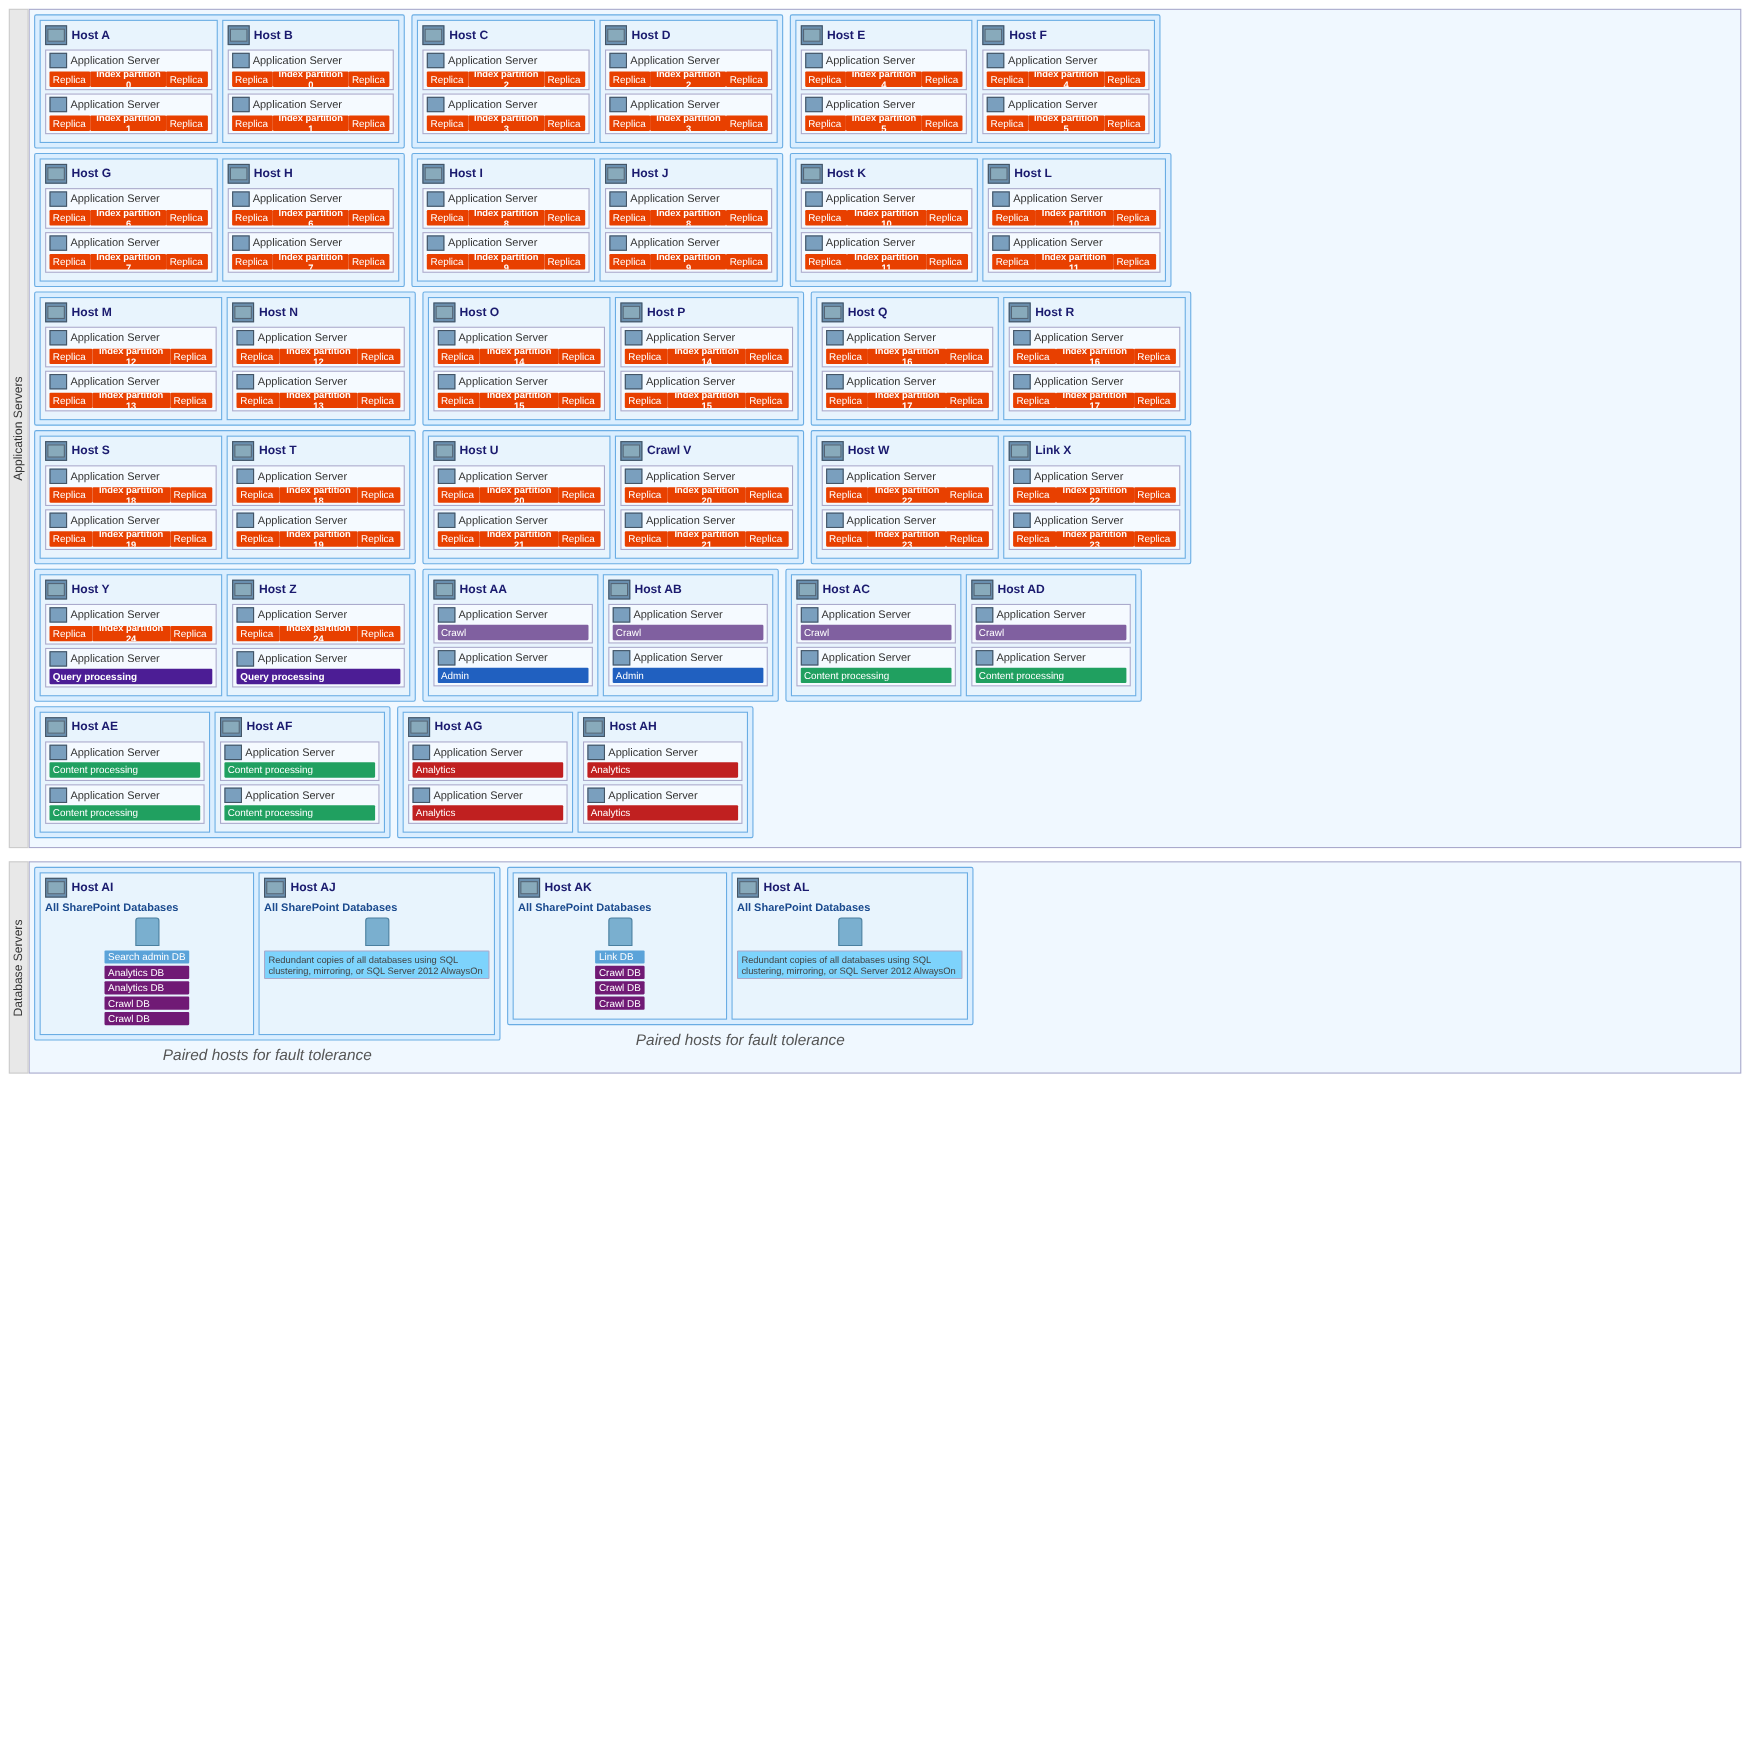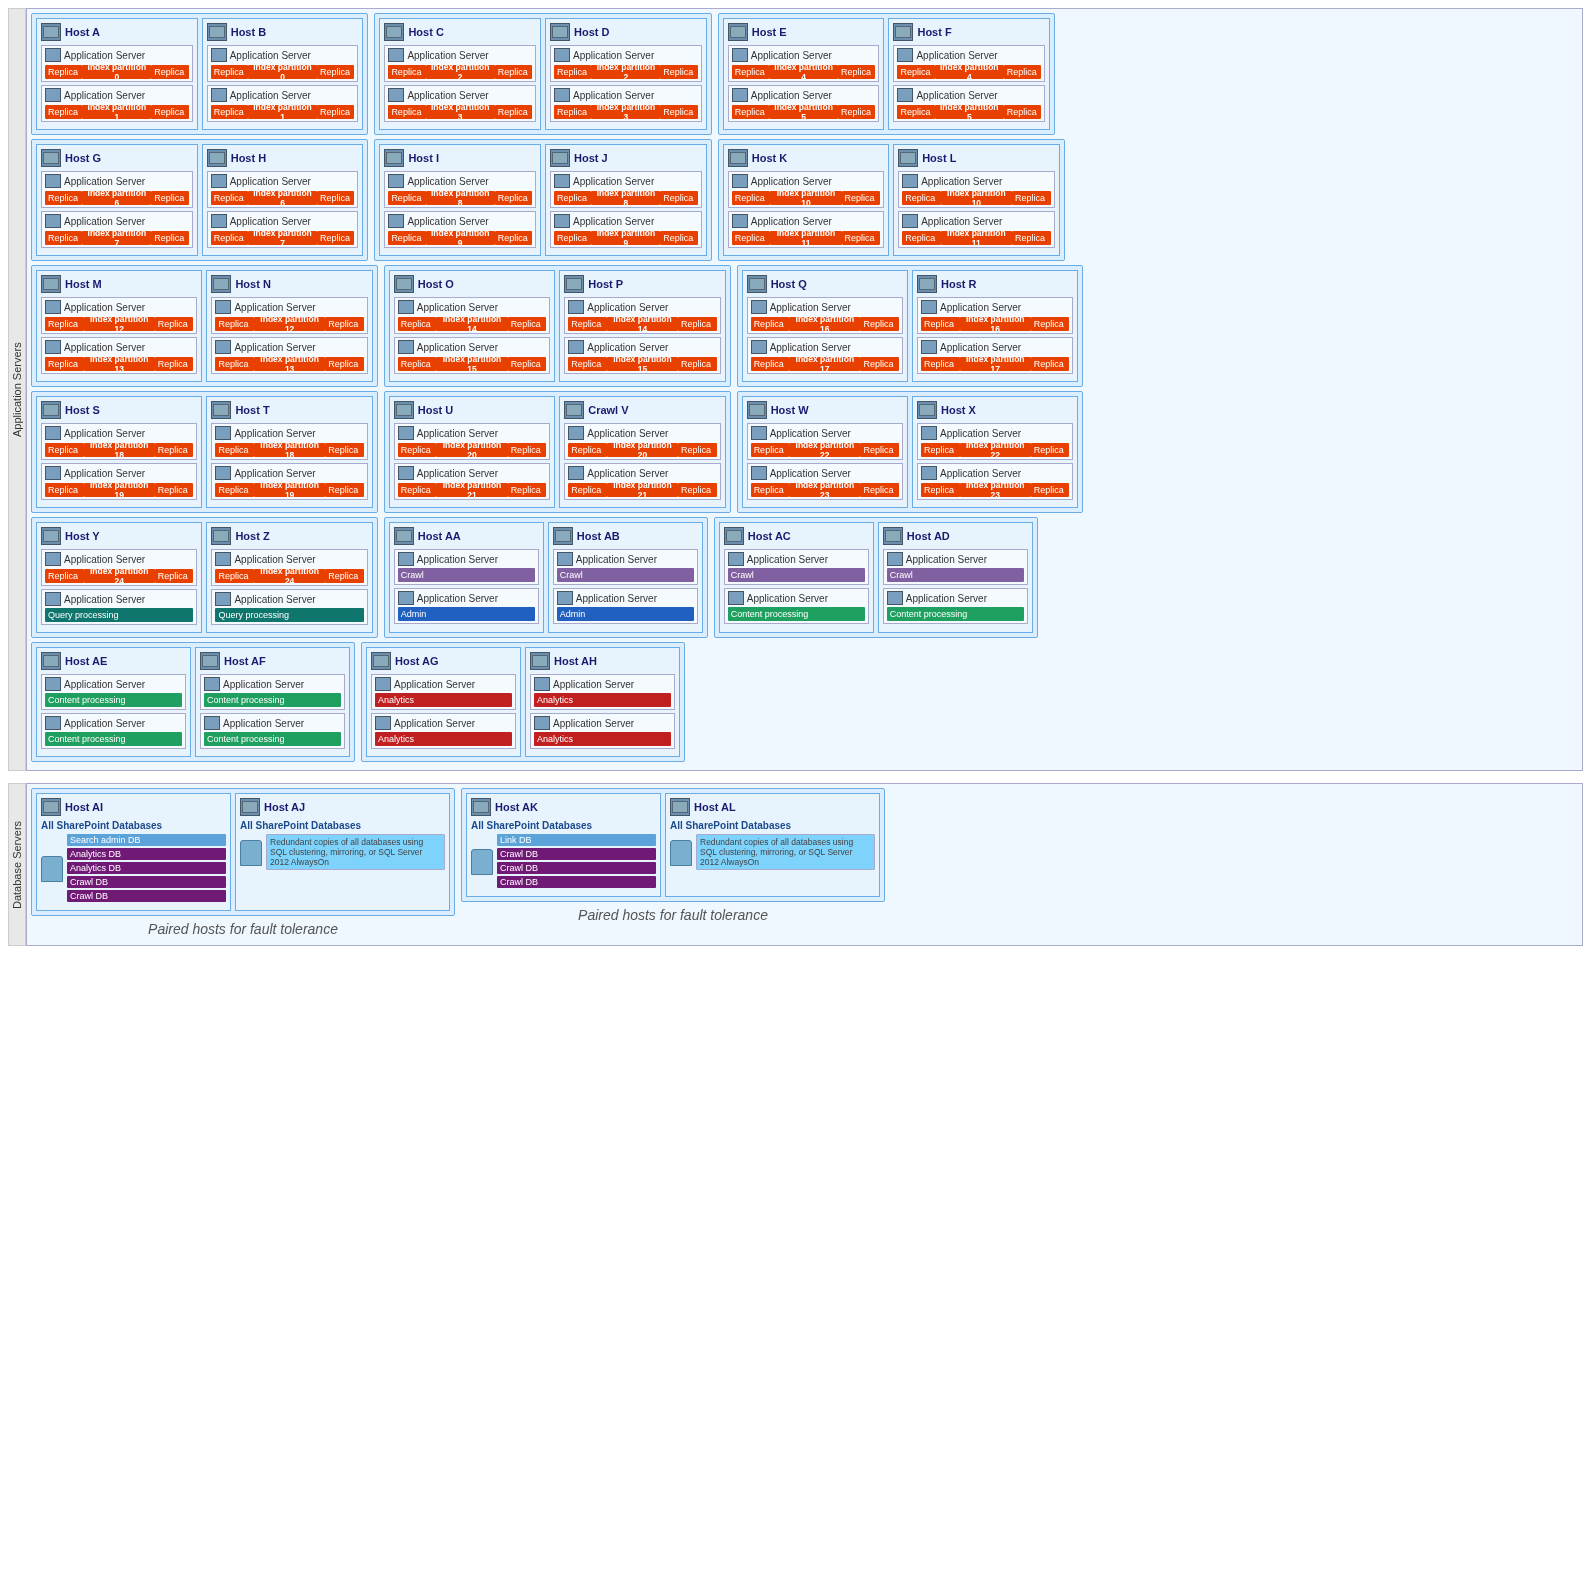--- a/index.html
+++ b/index.html
@@ -122,21 +122,21 @@
       color: #fff;
       padding: 0 3px;
       gap: 2px;
       overflow: hidden;
     }
 
     .bar-replica { background: #e84000; flex: 1; }
     .bar-index { background: #e84000; flex: 2; text-align: center; font-size: 8.5px; font-weight: bold; }
     .bar-replica-right { background: #e84000; flex: 1; }
 
-    .bar-query { background: #0f766e; flex: 1; }
+    .bar-query { background: #4c1d95; flex: 1; font-weight: bold; }
     .bar-crawl { background: #8060a0; flex: 1; }
     .bar-admin { background: #2060c0; flex: 1; }
     .bar-content { background: #20a060; flex: 1; }
     .bar-analytics { background: #c02020; flex: 1; }
 
     .index-row {
       display: flex;
       gap: 0;
     }
 
@@ -180,20 +180,21 @@
       border: 1px solid #aac;
       font-size: 8.5px;
       padding: 2px 3px;
     }
 
     .db-cylinder {
       display: flex;
       align-items: center;
       gap: 4px;
       margin-bottom: 3px;
+      flex-direction: column;
     }
 
     .cylinder-icon {
       width: 22px;
       height: 26px;
       background: #7aafcf;
       border: 1px solid #4a7f9f;
       border-radius: 3px 3px 0 0;
       flex-shrink: 0;
     }
@@ -899,21 +900,21 @@
               <div class="index-row">
                   <div class="service-bar bar-replica">Replica</div>
                   <div class="service-bar bar-index">Index partition 23</div>
                   <div class="service-bar bar-replica-right">Replica</div>
                 </div>
             </div>
           </div>
           <div class="host-box">
             <div class="host-title">
                 <span class="server-icon"></span>
-                <span>Host X</span>
+                <span>Link X</span>
               </div>
             <div class="app-server-block">
               <div class="app-server-label">
                   <span class="small-server-icon"></span>
                   <span>Application Server</span>
                 </div>
               <div class="index-row">
                   <div class="service-bar bar-replica">Replica</div>
                   <div class="service-bar bar-index">Index partition 22</div>
                   <div class="service-bar bar-replica-right">Replica</div>

